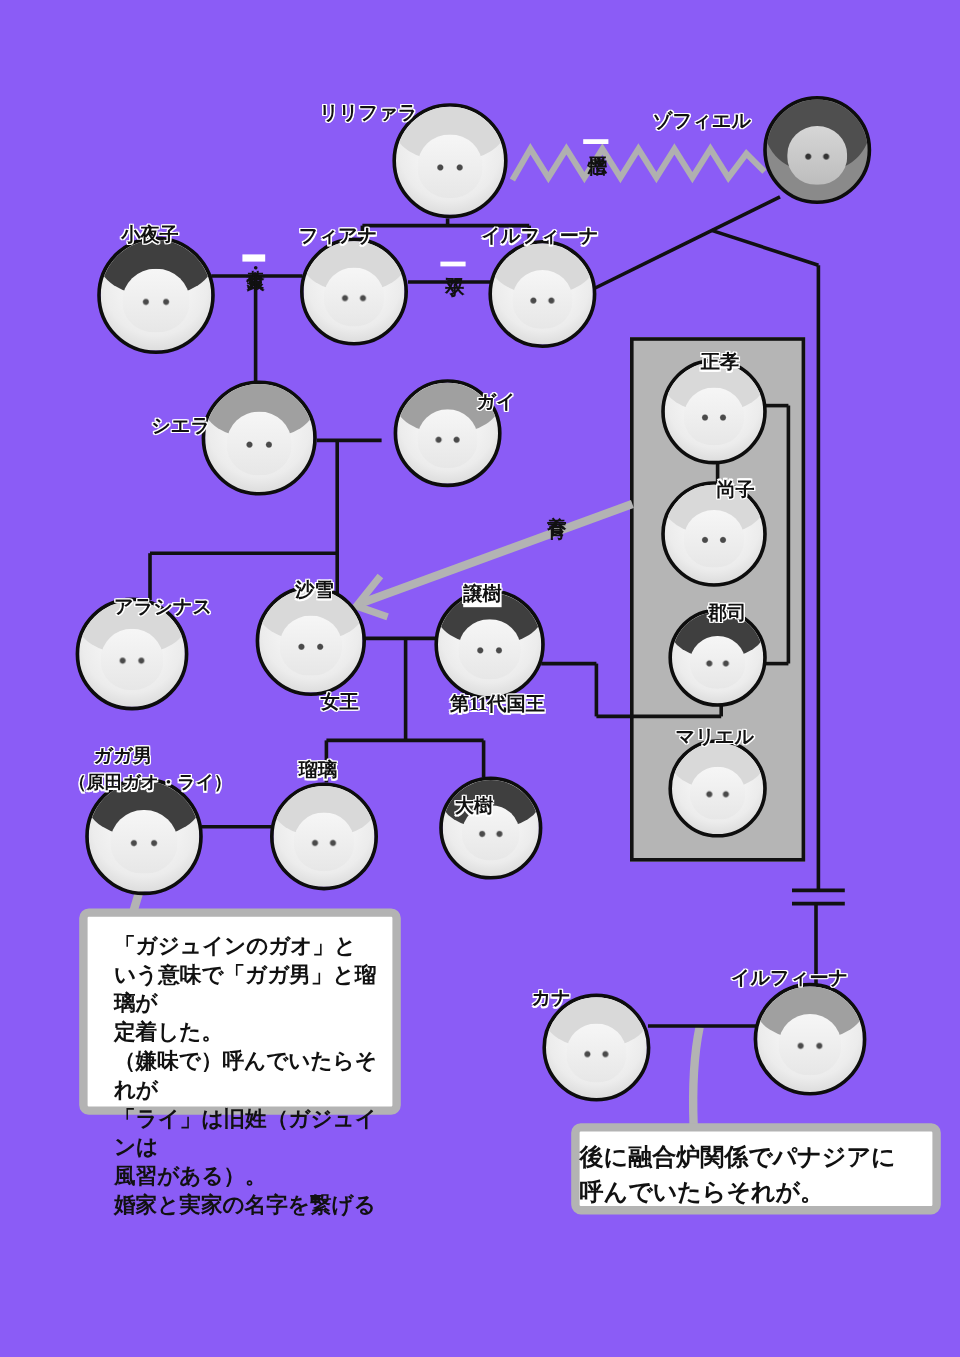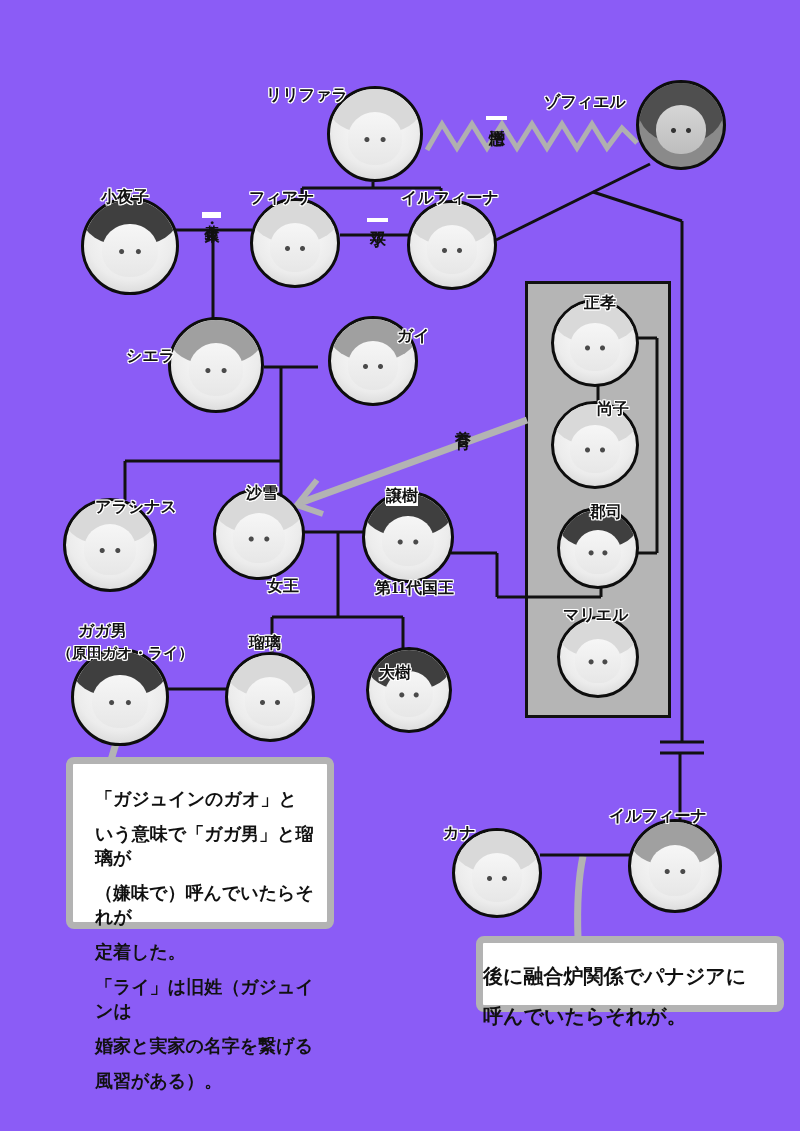--- a/index.html
+++ b/index.html
@@ -26,21 +26,21 @@
                        radial-gradient(circle at 65% 52%, #333 2px, rgba(0,0,0,0) 3px),
                        linear-gradient(#d6d6d6,#bdbdbd);}
   .plabel{position:absolute;z-index:3;font-size:16px;font-weight:bold;white-space:nowrap;line-height:1.15;
           text-shadow:1px 0 0 #fff,-1px 0 0 #fff,0 1px 0 #fff,0 -1px 0 #fff,
                       1px 1px 0 #fff,-1px -1px 0 #fff,1px -1px 0 #fff,-1px 1px 0 #fff;}
   .vlabel{position:absolute;z-index:3;writing-mode:vertical-rl;text-orientation:upright;
           font-size:16px;font-weight:bold;letter-spacing:1px;}
   .onwhite{background:#fff;padding:1px 0;}
   .notebox{position:absolute;z-index:2;border:7px solid #b3b3b3;border-radius:8px;background:#fff;
            box-sizing:border-box;font-weight:bold;}
-  .notebox span{display:block;margin-top:11px;}
+  .notebox span{display:block;}
   .note-gagao{font-size:18px;line-height:24px;padding:12px 6px 0 22px;}
   .note-migration{font-size:20px;line-height:29px;padding:8px 6px 0 0;}
 </style>
 </head>
 <body>
 
 <div class="stage">
 
   <div class="graybox" style="left:525px;top:281px;width:146px;height:437px;"></div>
 
@@ -172,24 +172,24 @@
   <div class="plabel" style="left:609px;top:807px;">イルフィーナ</div>
 
   <div class="vlabel onwhite" style="left:486px;top:116px;">憎悪</div>
   <div class="vlabel onwhite" style="left:202px;top:212px;font-size:15px;">黄金・銀</div>
   <div class="vlabel onwhite" style="left:367px;top:218px;">双子</div>
   <div class="vlabel" style="left:452px;top:418px;">養育</div>
 
   <div class="notebox note-gagao" style="left:66px;top:757px;width:268px;height:172px;">
     <span>「ガジュインのガオ」と</span>
     <span>いう意味で「ガガ男」と瑠璃が</span>
+    <span>定着した。</span>
     <span>（嫌味で）呼んでいたらそれが</span>
-    <span>定着した。</span>
     <span>「ライ」は旧姓（ガジュインは</span>
+    <span>風習がある）。</span>
     <span>婚家と実家の名字を繋げる</span>
-    <span>風習がある）。</span>
   </div>
   <div class="notebox note-migration" style="left:476px;top:936px;width:308px;height:76px;">
     <span>後に融合炉関係でパナジアに</span>
     <span>呼んでいたらそれが。</span>
   </div>
 
 </div>
 
 </body></html>

